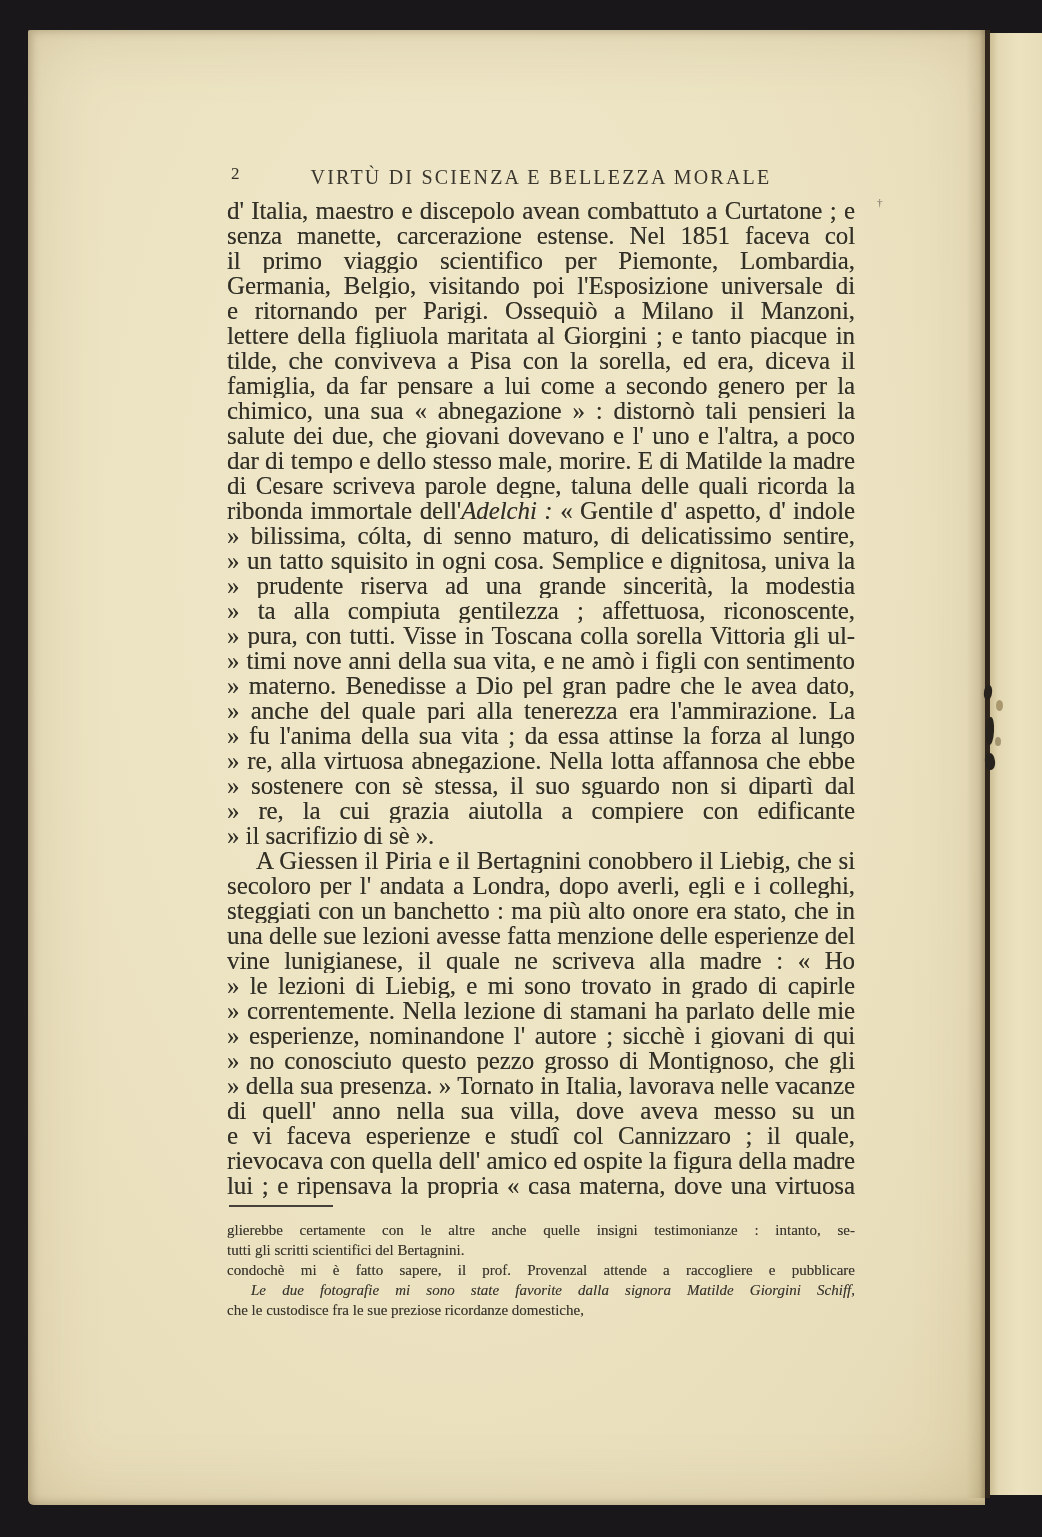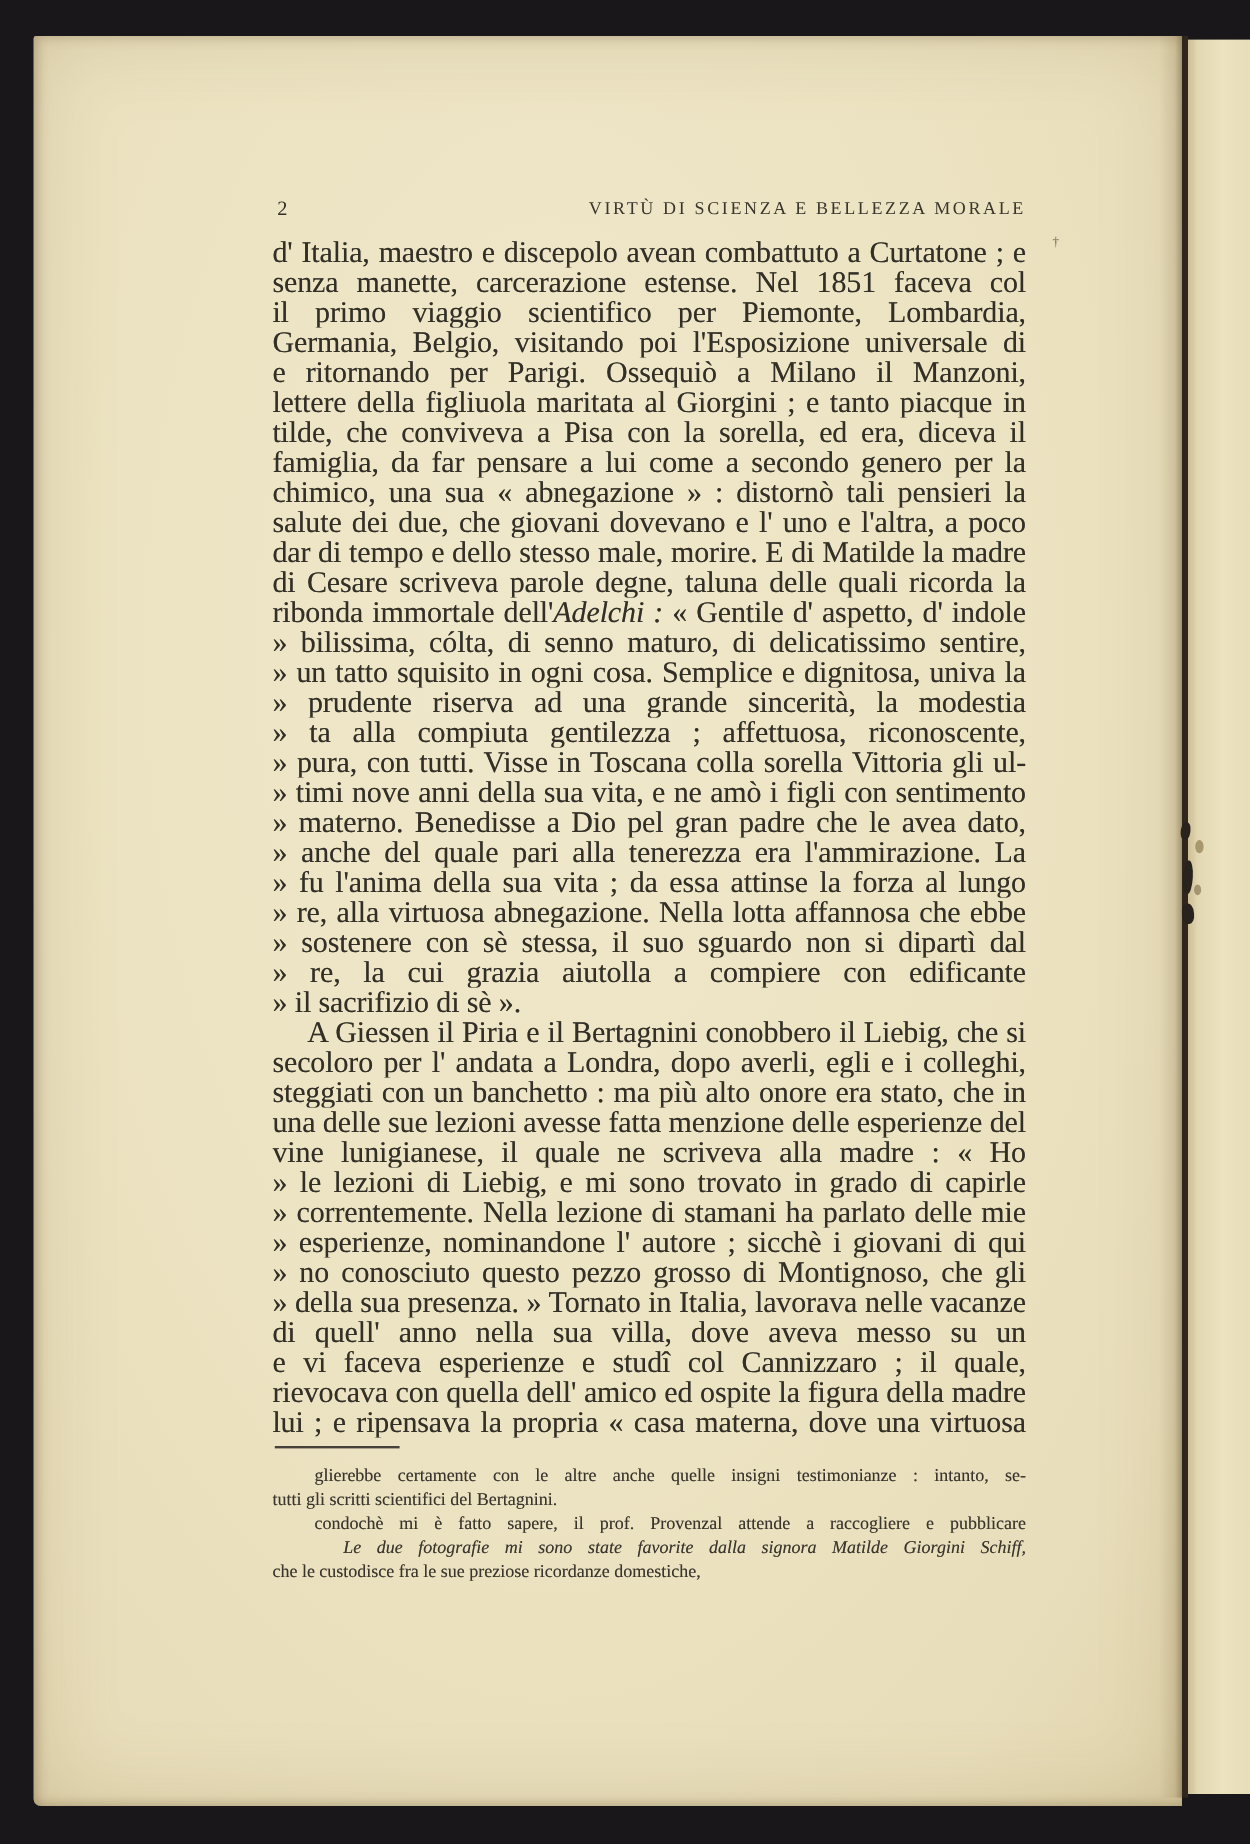--- a/index.html
+++ b/index.html
@@ -23,36 +23,36 @@
   
   .nextpage{
     position:absolute;left:990px;top:33px;width:52px;height:1462px;
     background:linear-gradient(90deg, #cdbf95 0%, #e3d8b3 16%, #ece2bf 55%, #e7ddb9 100%);
   }
   
   .textcol{position:absolute;left:199px;top:131px;width:628px;}
   .header{position:relative;height:37px;}
   .pageno{position:absolute;left:4px;top:3px;font-size:17px;color:#332f28;}
   .rhead{
-    text-align:right;font-size:15px;letter-spacing:2.2px;
+    text-align:center;font-size:20px;letter-spacing:2.2px;
     color:#3a362d;padding-top:5px;white-space:nowrap;
   }
   .bline{
     height:25px;line-height:25px;font-size:25px;letter-spacing:-0.1px;
     color:#322f27;overflow:hidden;white-space:normal;
     text-shadow:0 0 .5px rgba(50,47,39,.55);
   }
   .bline.just{text-align:justify;text-align-last:justify;text-justify:inter-word;}
   .bline.ind{text-indent:29px;}
   .fnrule{width:104px;height:2px;background:#46413a;margin:7px 0 13px 2px;}
   .fline{
     height:20px;line-height:20px;font-size:15px;color:#3a362e;
     overflow:hidden;text-shadow:0 0 .4px rgba(56,52,44,.5);
   }
-  .fline.just{text-align:justify;text-align-last:justify;text-justify:inter-word;margin-left:35px;}
+  .fline.just{text-align:justify;text-align-last:justify;text-justify:inter-word;}
   .fline.ind{text-indent:24px;font-style:italic;}
   
   .speck{position:absolute;background:#29231d;}
   .speck.s1{left:984px;top:685px;width:8px;height:15px;border-radius:45%;transform:rotate(7deg);}
   .speck.s2{left:986px;top:717px;width:8px;height:28px;border-radius:48%;transform:rotate(3deg);}
   .speck.s3{left:985px;top:753px;width:10px;height:17px;border-radius:45%;transform:rotate(-6deg);}
   .speck.s4{left:996px;top:700px;width:7px;height:11px;background:#968257;opacity:.75;border-radius:50%;}
   .speck.s5{left:995px;top:737px;width:6px;height:9px;background:#8a7a55;opacity:.7;border-radius:50%;}
   .stray{position:absolute;left:877px;top:198px;width:4px;height:9px;color:#6e675a;font-size:11px;line-height:9px;}
 </style>

